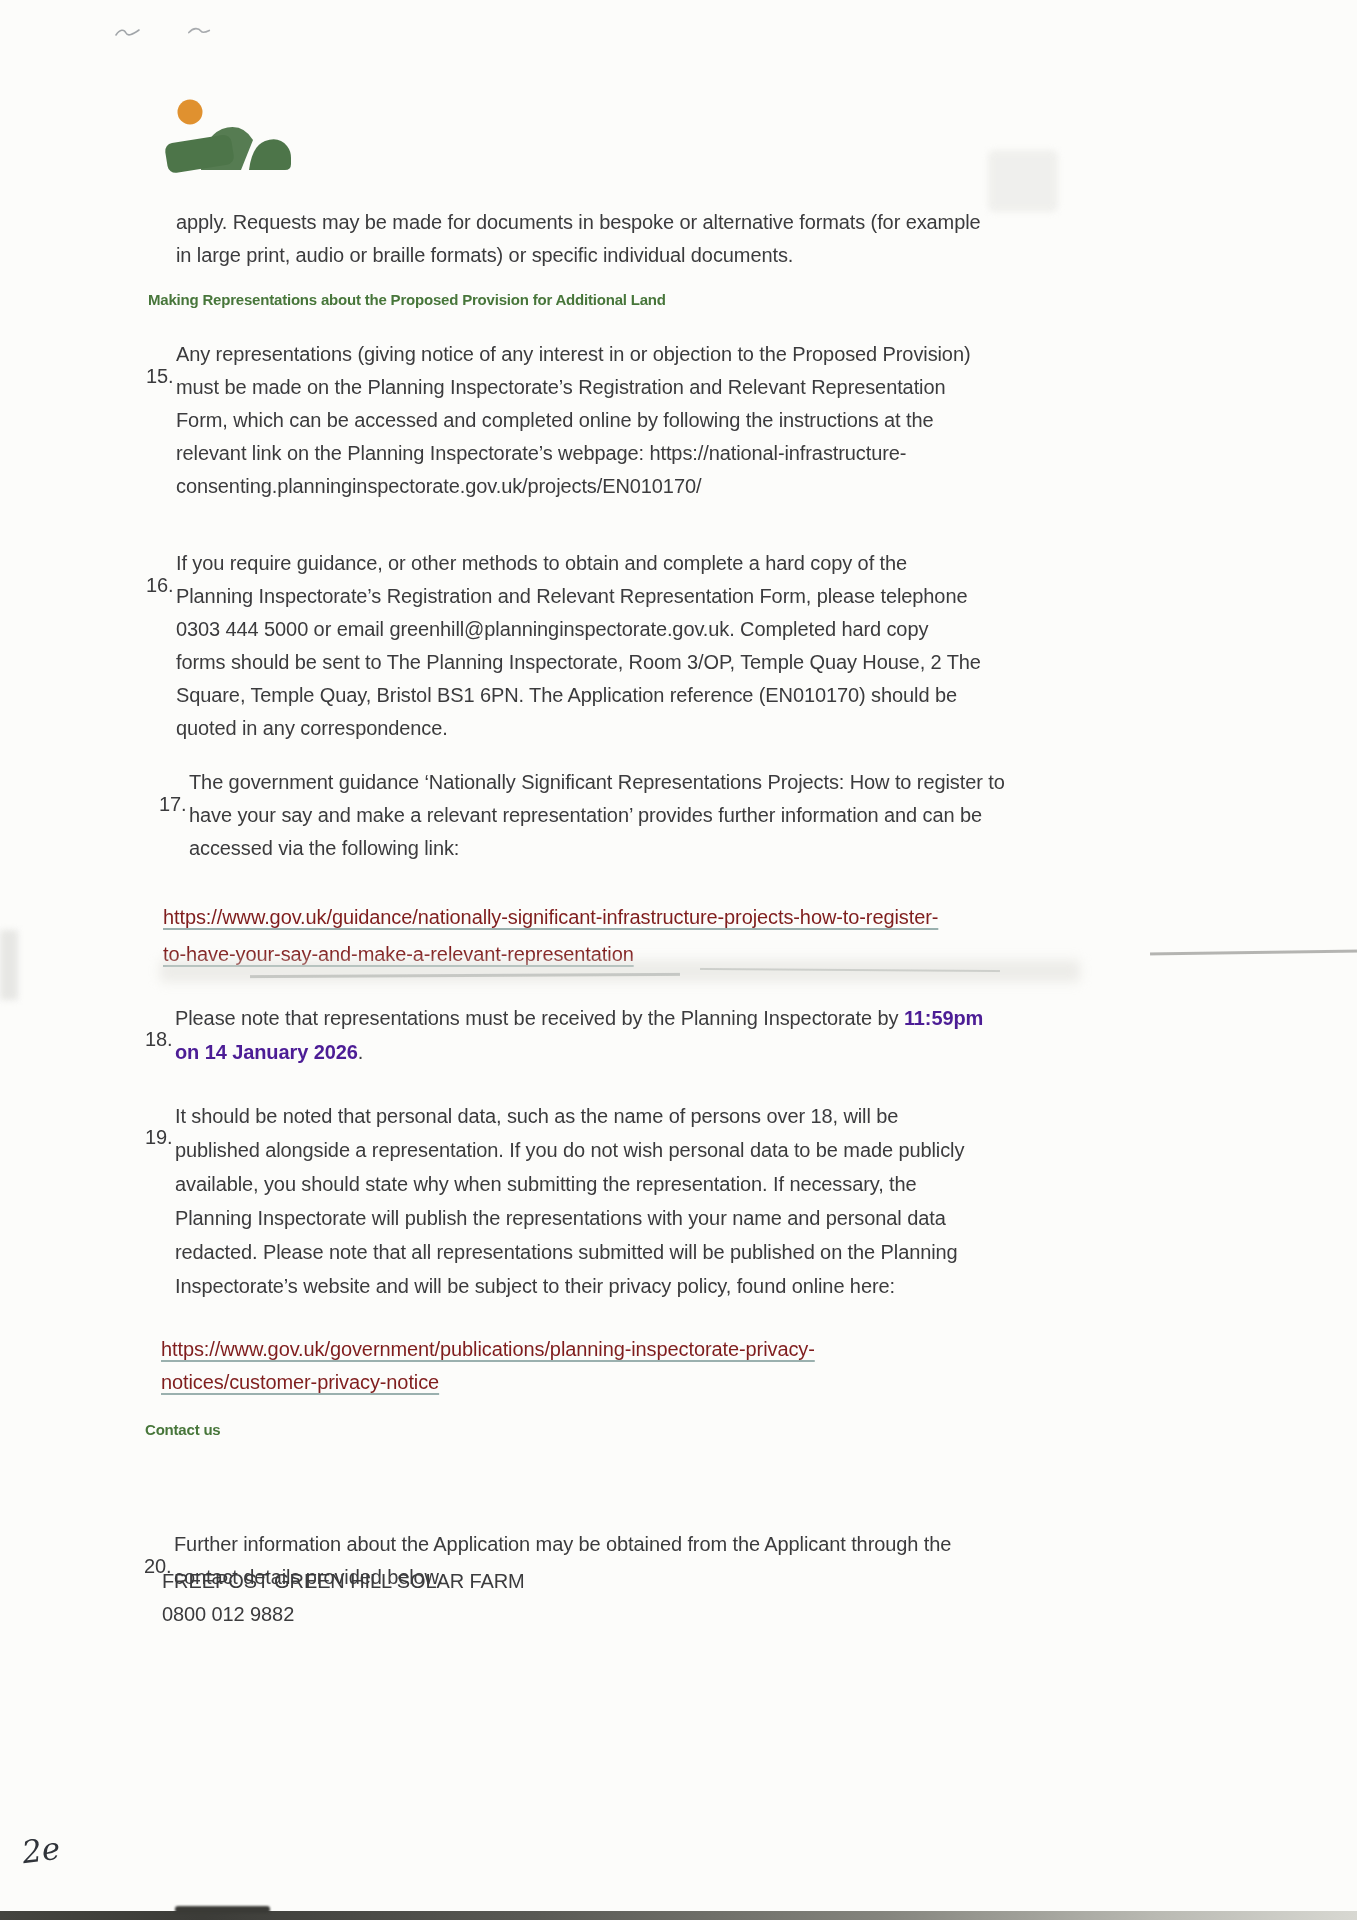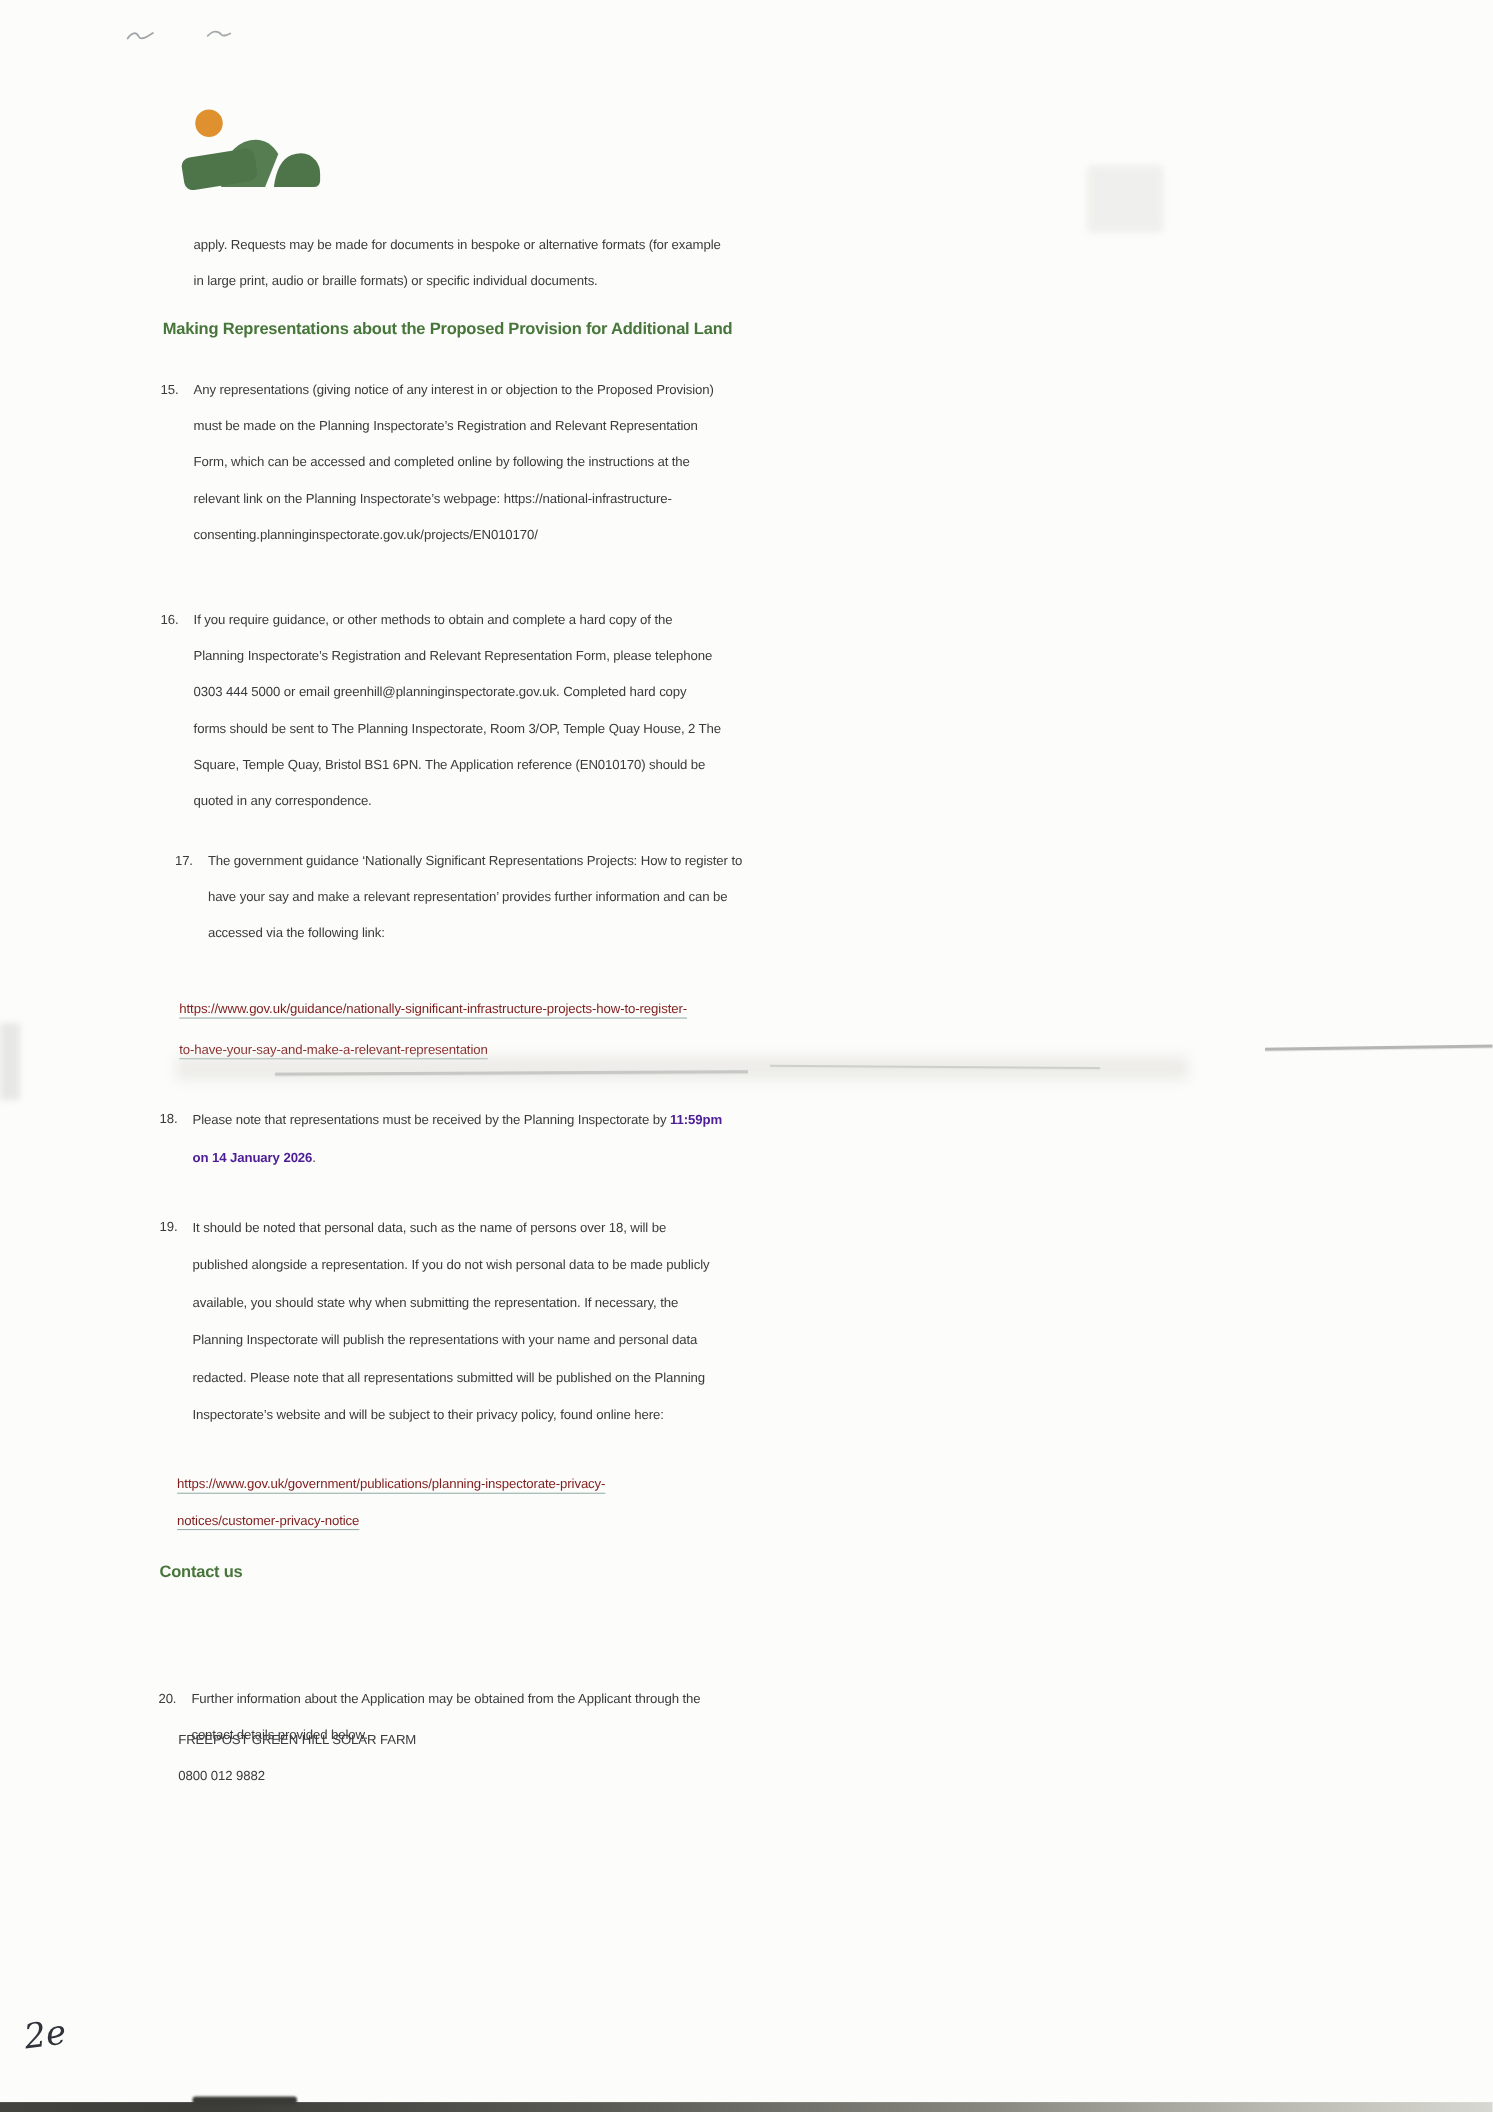--- a/index.html
+++ b/index.html
@@ -5,25 +5,25 @@
   html,body{margin:0;padding:0;}
   body{
     width:1357px;height:1920px;position:relative;overflow:hidden;
     background:#fcfcfa;
     font-family:"Liberation Sans",sans-serif;
     color:#3b3b3d;
   }
   .abs{position:absolute;}
   .para{
     white-space:pre-line;
-    font-size:12px;line-height:33px;letter-spacing:-0.1px;
+    font-size:20px;line-height:33px;letter-spacing:-0.1px;
   }
   .ptext{width:1160px;}
   .item{display:flex;}
-  .num{flex:0 0 30px;}
+  .num{flex:0 0 30px;margin-top:22px;}
   .heading{
     font-weight:700;font-size:15px;line-height:28px;
     color:#47763a;letter-spacing:-0.2px;
   }
   .link{
     color:#7f1d1d;text-decoration:underline;
     text-decoration-color:#9ab0ae;text-underline-offset:4px;
     display:block;cursor:pointer;
   }
   .b{font-weight:700;color:#4c1d95;}

